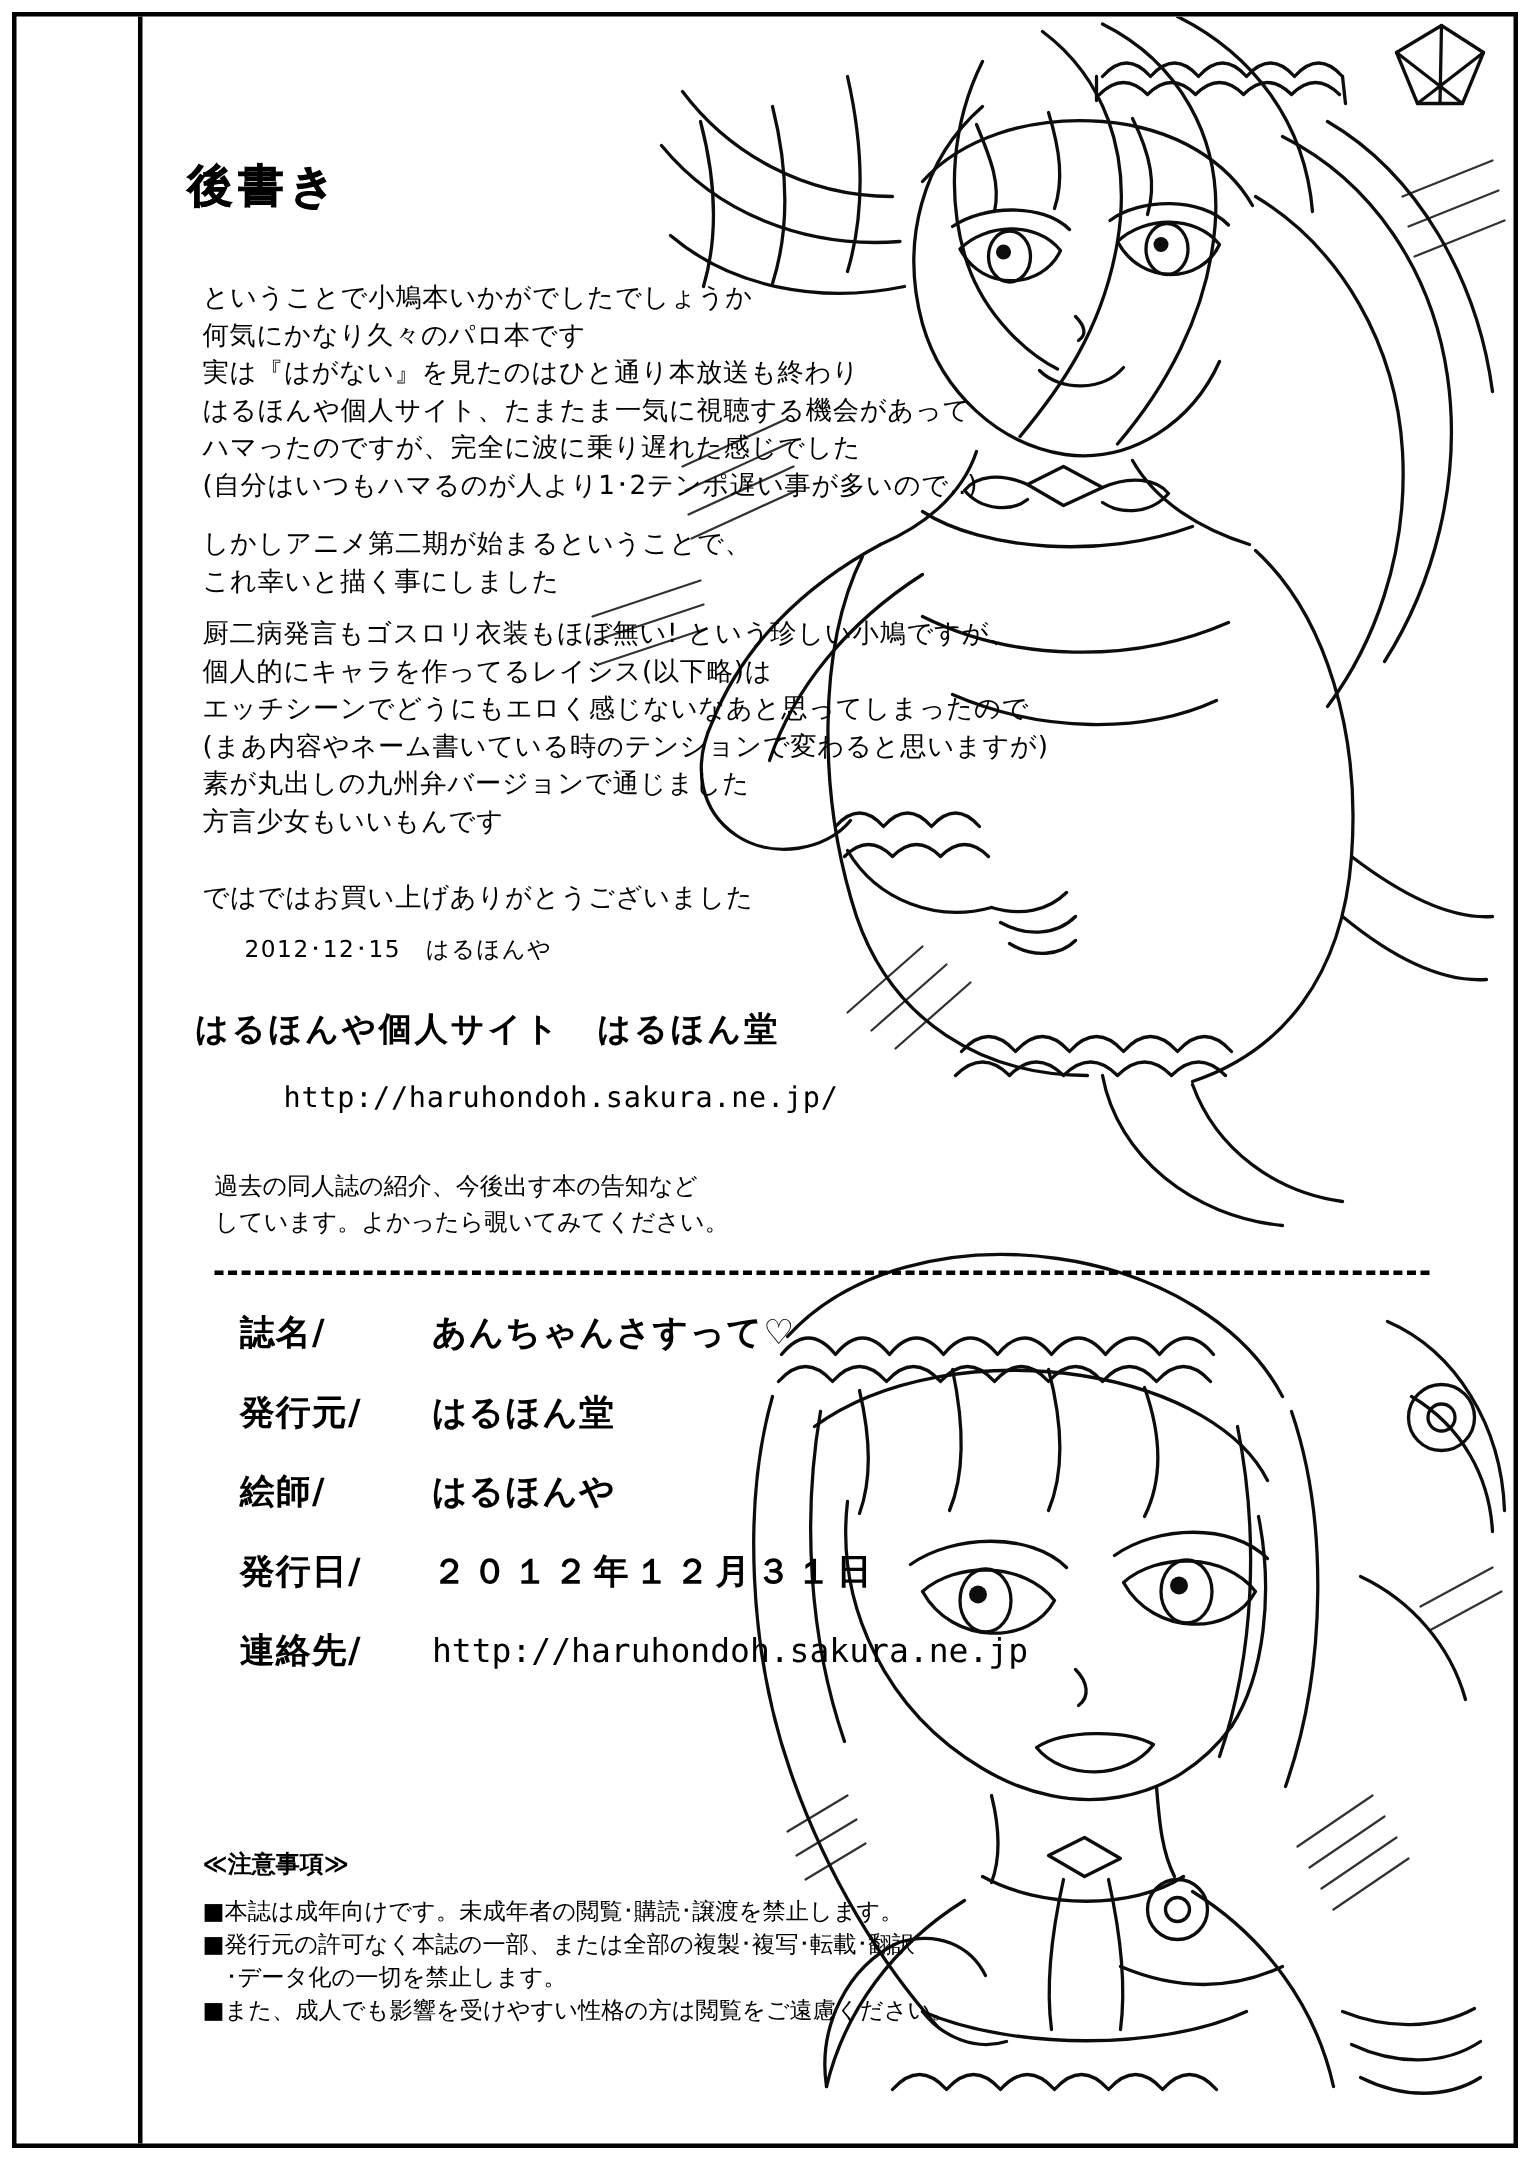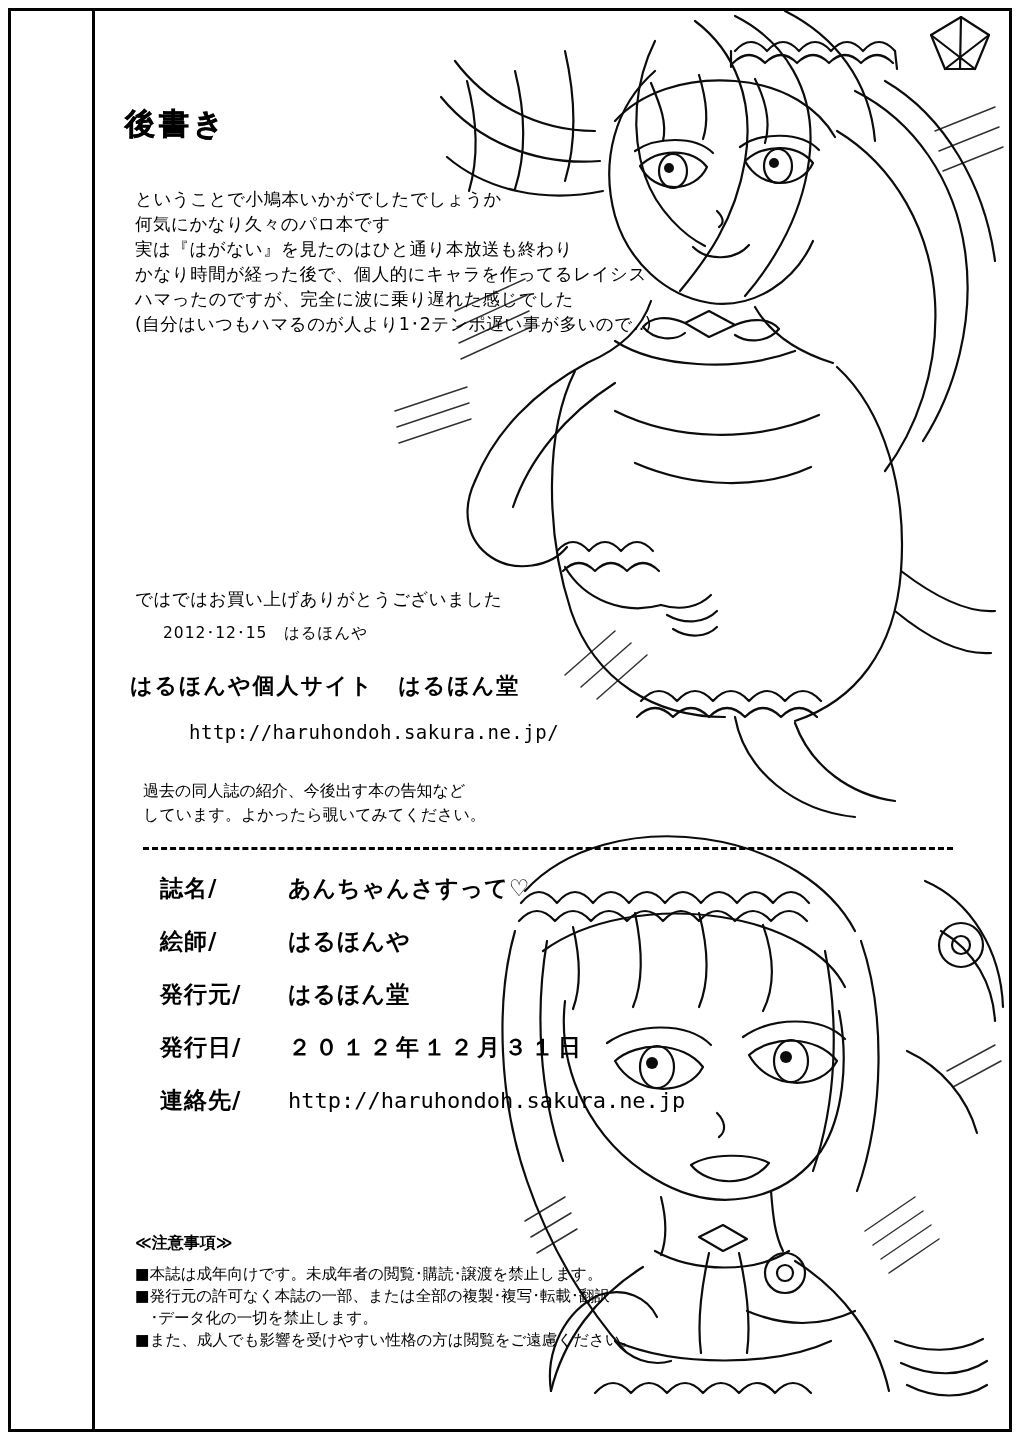--- a/index.html
+++ b/index.html
@@ -366,51 +366,59 @@
     </svg>
   </div>
 
   <div class="content">
 
     <div class="afterword-title">後書き</div>
 
     <div class="body-block b1">ということで小鳩本いかがでしたでしょうか
 何気にかなり久々のパロ本です
 実は『はがない』を見たのはひと通り本放送も終わり
-かなり時間が経った後で、個人的にキャラを作ってるレイシス
+はるほんや個人サイト、たまたま一気に視聴する機会があって
 ハマったのですが、完全に波に乗り遅れた感じでした
 (自分はいつもハマるのが人より1･2テンポ遅い事が多いので‥)</div>
 
-
+    <div class="body-block b2">しかしアニメ第二期が始まるということで、
+これ幸いと描く事にしました</div>
+
+    <div class="body-block b3">厨二病発言もゴスロリ衣装もほぼ無い! という珍しい小鳩ですが、
+個人的にキャラを作ってるレイシス(以下略)は
+エッチシーンでどうにもエロく感じないなあと思ってしまったので
+(まあ内容やネーム書いている時のテンションで変わると思いますが)
+素が丸出しの九州弁バージョンで通じました
+方言少女もいいもんです</div>
 
     <div class="body-block b4">ではではお買い上げありがとうございました</div>
 
     <div class="date-line">2012･12･15　はるほんや</div>
 
     <div class="site-line">はるほんや個人サイト　はるほん堂</div>
 
     <div class="url-line">http://haruhondoh.sakura.ne.jp/</div>
 
     <div class="note-line">過去の同人誌の紹介、今後出す本の告知など
 しています。よかったら覗いてみてください。</div>
 
     <div class="divider"></div>
 
     <div class="colophon">
       <div class="colo-row">
         <span class="colo-label">誌名/</span>
         <span class="colo-value">あんちゃんさすって♡</span>
       </div>
       <div class="colo-row">
+        <span class="colo-label">発行元/</span>
+        <span class="colo-value">はるほん堂</span>
+      </div>
+      <div class="colo-row">
         <span class="colo-label">絵師/</span>
         <span class="colo-value">はるほんや</span>
-      </div>
-      <div class="colo-row">
-        <span class="colo-label">発行元/</span>
-        <span class="colo-value">はるほん堂</span>
       </div>
       <div class="colo-row">
         <span class="colo-label">発行日/</span>
         <span class="colo-value wide">２０１２年１２月３１日</span>
       </div>
       <div class="colo-row spaced">
         <span class="colo-label">連絡先/</span>
         <span class="colo-value mono">http://haruhondoh.sakura.ne.jp</span>
       </div>
     </div>

